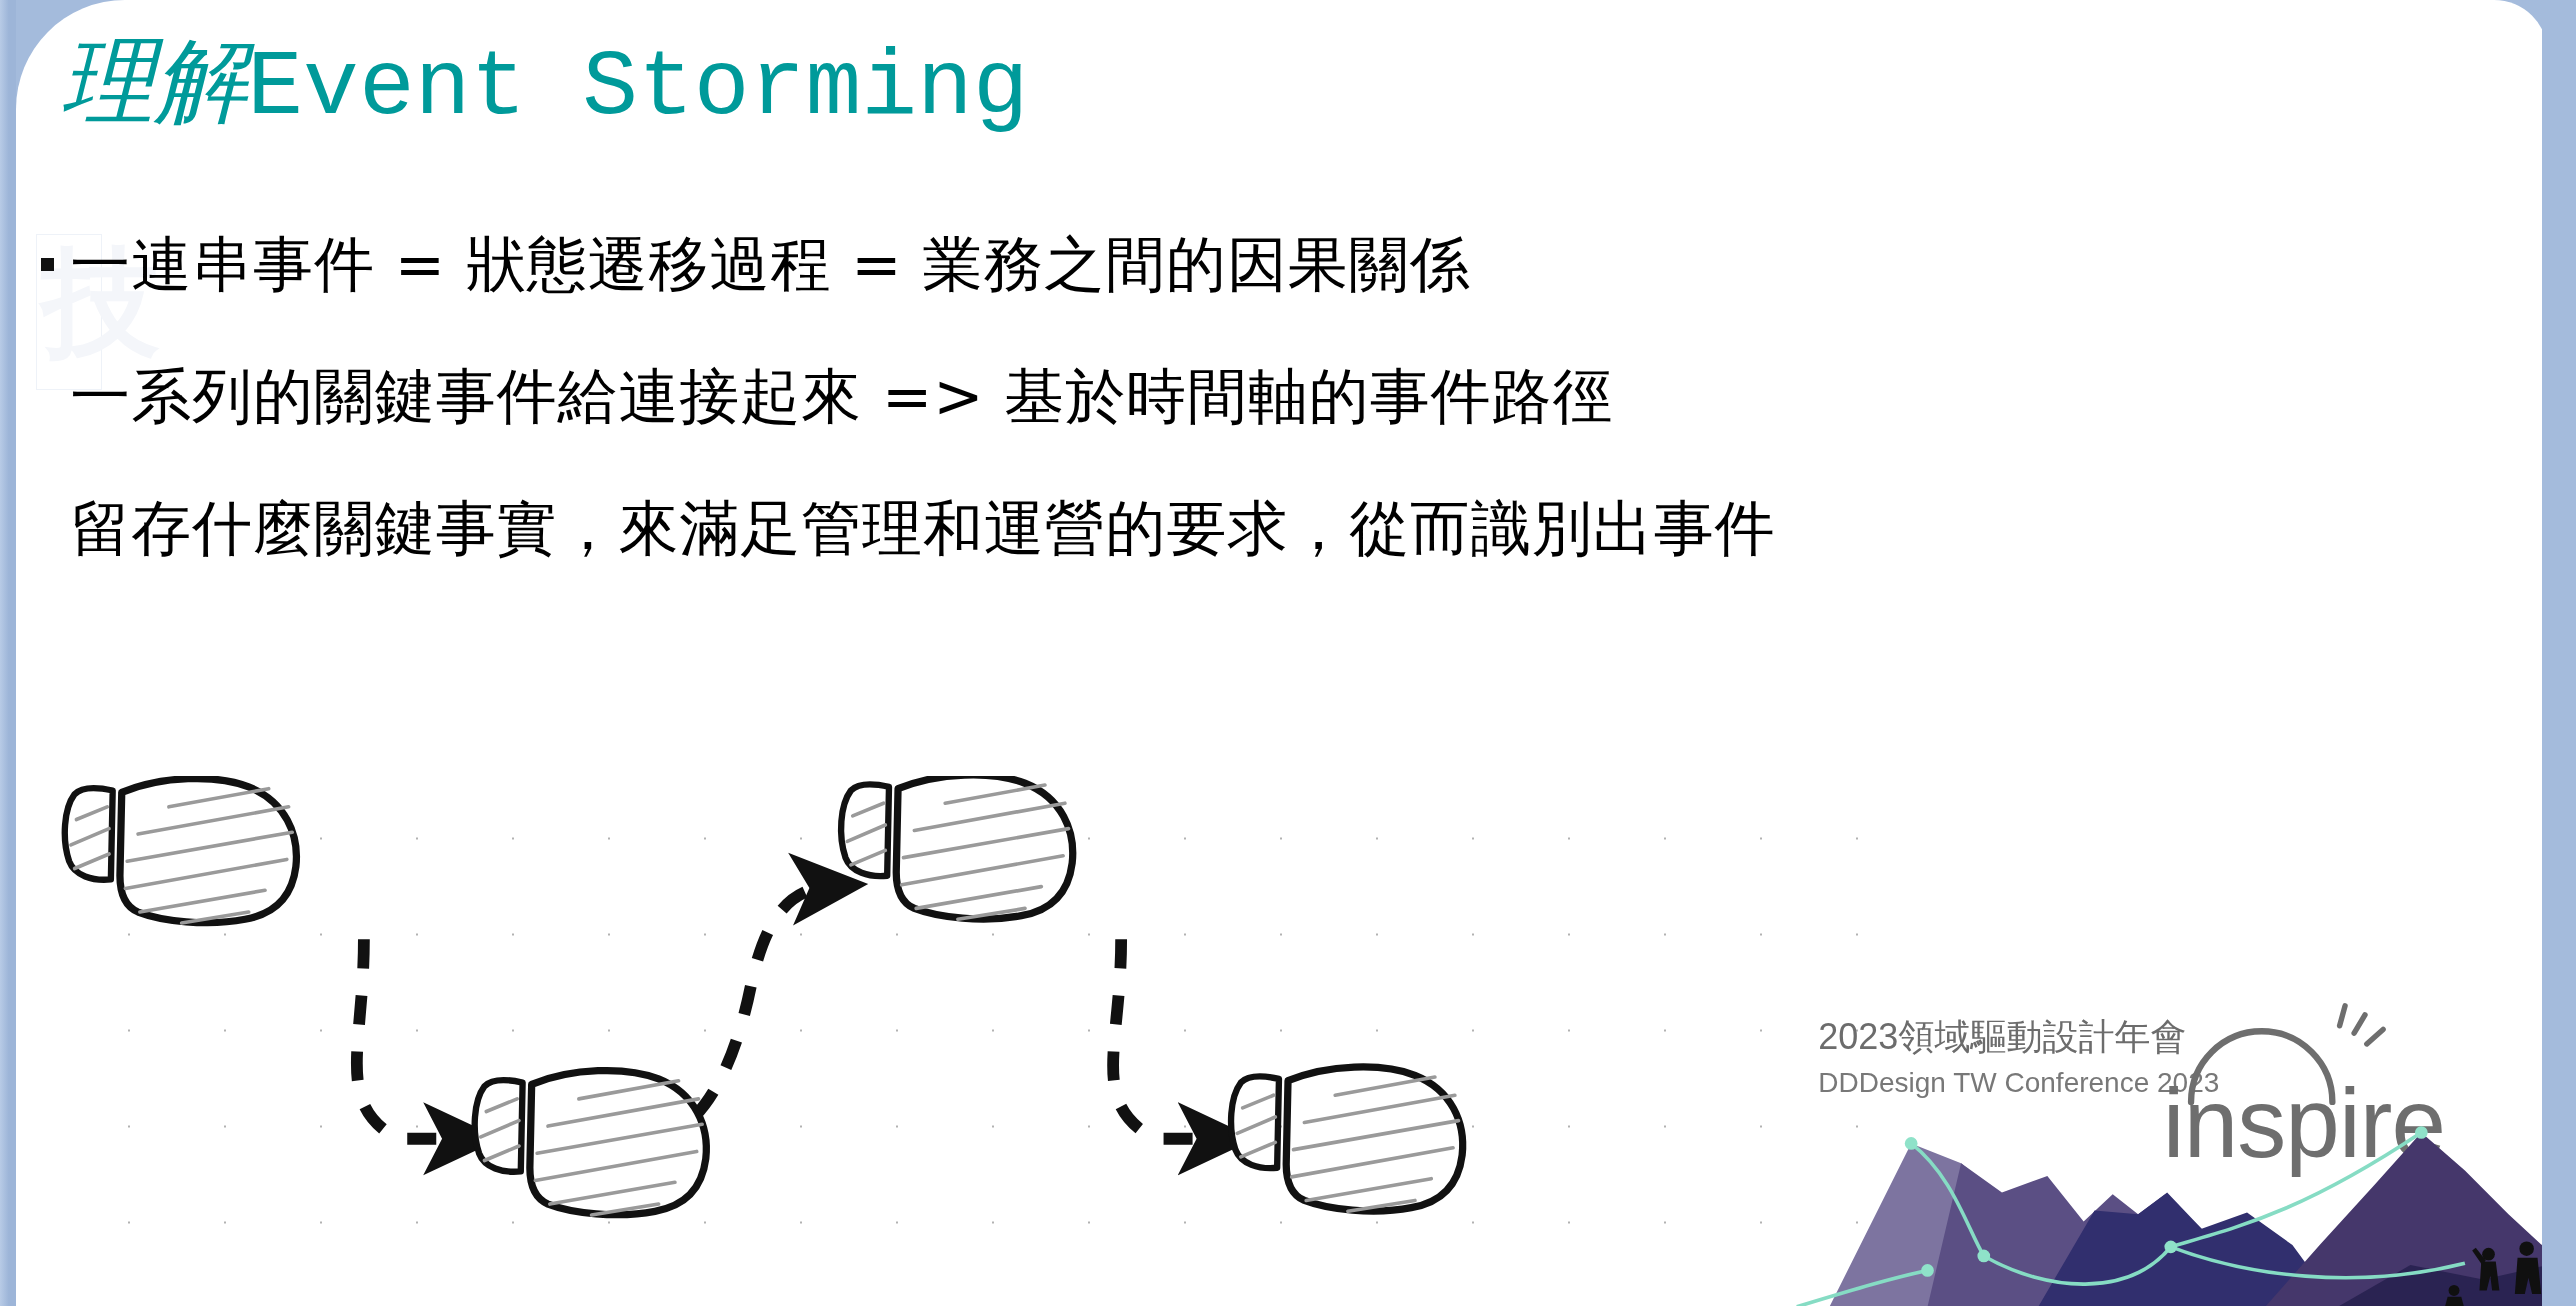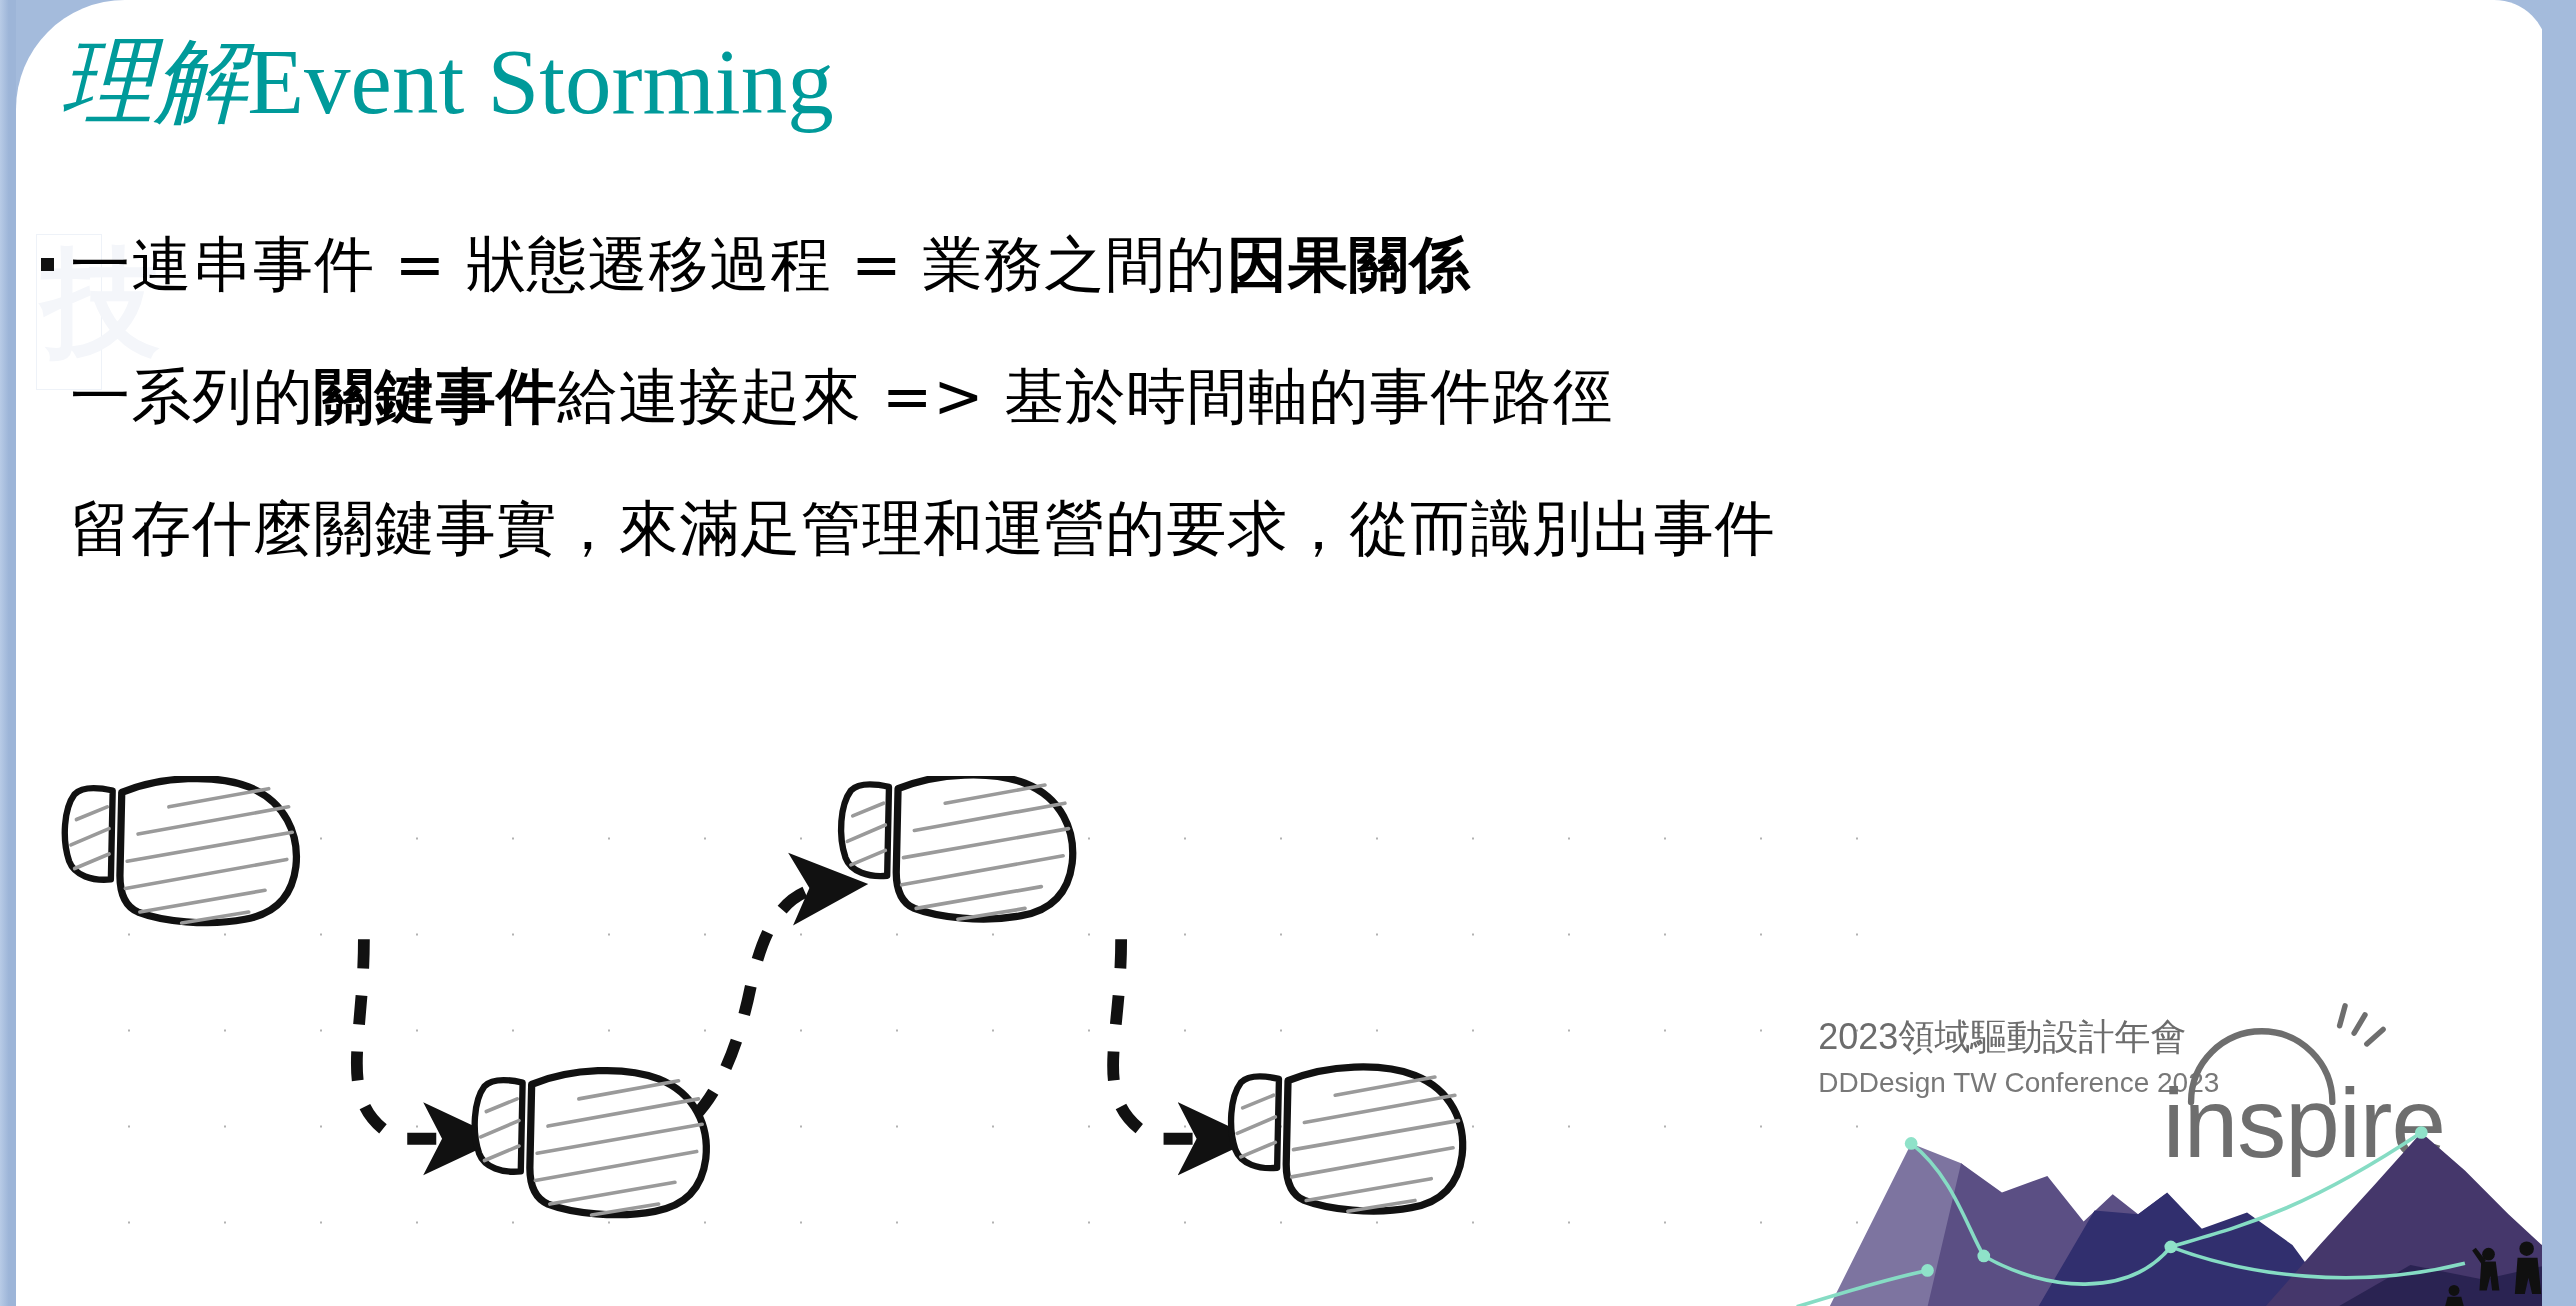--- a/index.html
+++ b/index.html
@@ -74,40 +74,40 @@
     left: 45px;
     top: 31px;
     font-size: 93px;
     line-height: 1.08;
     color: #009a9a;
     font-weight: 400;
     white-space: nowrap;
     letter-spacing: 0px;
   }
   .title .cjk { font-family: "DejaVu Sans", sans-serif; font-style: italic; }
-  .title .lat { font-family: Liberation Serif, serif; }
+  .title .lat { font-family: Liberation Mono, monospace; }
 
   
   .body-list {
     position: absolute;
     left: 54px;
     top: 231px;
     width: 2269px;
   }
   .body-line {
     position: relative;
     font-size: 60px;
     line-height: 1.12;
     color: #000000;
     white-space: nowrap;
     font-family: "DejaVu Sans", sans-serif;
     letter-spacing: 0.9px;
   }
   .body-line + .body-line { margin-top: 65px; }
-  .body-line b { font-weight: 700; }
+  .body-line b { font-weight: 400; }
   .bullet-dot {
     position: absolute;
     left: -29px;
     top: 27px;
     width: 12.7px;
     height: 12.7px;
     background: #111;
   }
 
   

